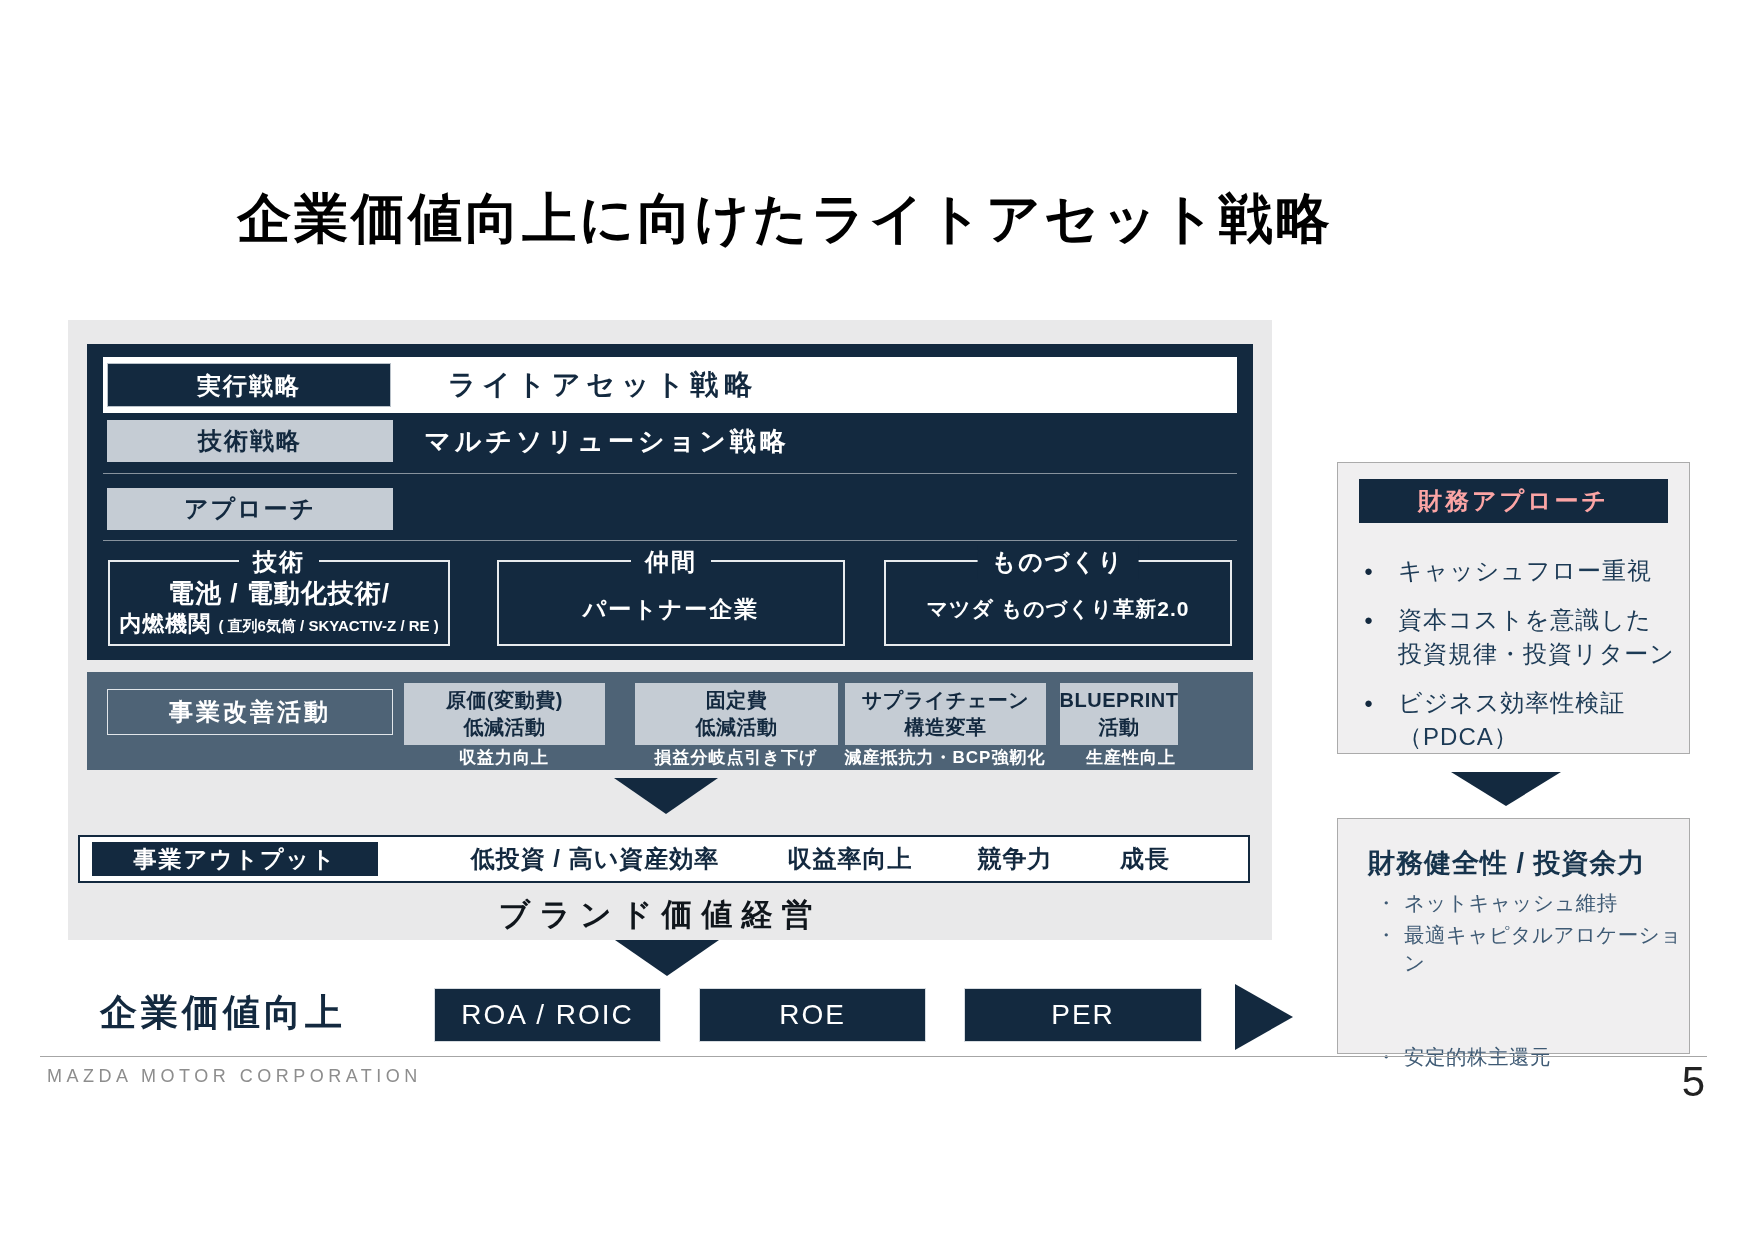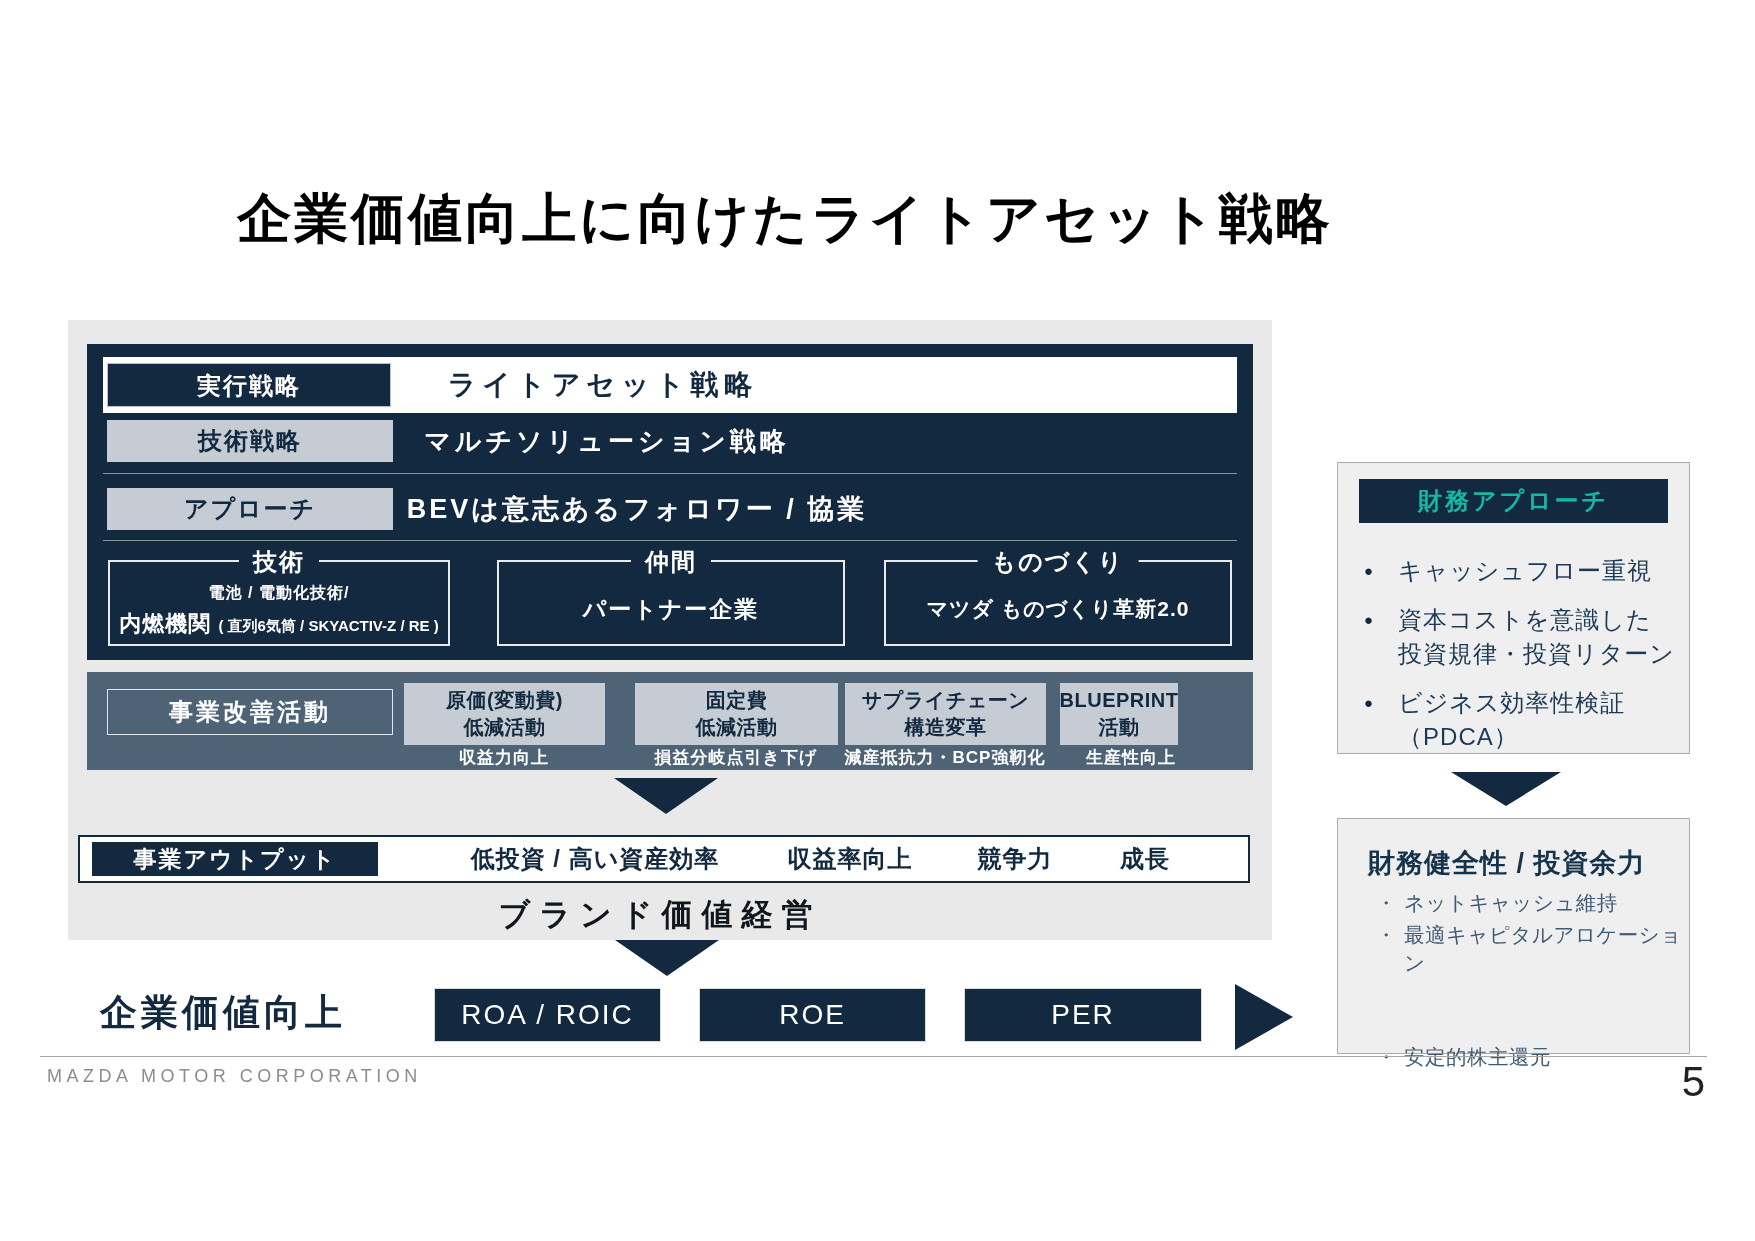--- a/index.html
+++ b/index.html
@@ -32,21 +32,21 @@
   .divider { position:absolute; left:16px; width:1134px; height:1px; background:#87929d; }
 
   .pillar { position:absolute; top:216px; height:86px; border:2px solid #e7ebee; }
   .pillar-title { position:absolute; top:-17px; left:50%; transform:translateX(-50%);
       background:#13293f; padding:0 14px; color:#fff; font-size:24px; font-weight:bold;
       line-height:34px; letter-spacing:2px; white-space:nowrap; }
   .pillar-body { position:absolute; left:0; right:0; top:0; bottom:0; display:flex;
       align-items:center; justify-content:center; color:#fff; font-size:23px; font-weight:bold;
       letter-spacing:2px; padding-top:12px; }
   .pillar-lines { position:absolute; left:0; right:0; top:16px; text-align:center; color:#fff; }
-  .pillar-l1 { font-size:16px; font-weight:bold; letter-spacing:1px; line-height:30px; }
+  .pillar-l1 { font-size:26px; font-weight:bold; letter-spacing:1px; line-height:30px; }
   .pillar-l2 { font-size:22px; font-weight:bold; letter-spacing:1px; line-height:32px; }
   .pillar-l2 .note { font-size:15px; font-weight:bold; letter-spacing:0; }
 
   
   .band { position:absolute; left:19px; top:352px; width:1166px; height:98px; background:#4e6376; }
   .band-label { position:absolute; left:20px; top:17px; width:286px; height:46px;
       border:1px solid #e2e6ea; color:#fff; font-size:24px; font-weight:bold; text-align:center;
       line-height:44px; letter-spacing:3px; }
   .actbox { position:absolute; top:11px; height:62px; background:#c5ccd4; color:#13293f;
       display:flex; align-items:center; justify-content:center; text-align:center;
@@ -86,21 +86,21 @@
   .footline { position:absolute; left:40px; top:1056px; width:1667px; height:1px; background:#a6a6a6; }
   .foottext { position:absolute; left:47px; top:1066px; font-size:18px; color:#8d8d8d; letter-spacing:4.5px; }
   .pagenum { position:absolute; left:1630px; top:1058px; width:75px; text-align:right;
       font-size:42px; color:#222; }
 
   
   .panel { position:absolute; left:1337px; width:353px; background:#f0eff0; border:1px solid #ababab; }
   .panel1 { top:462px; height:292px; }
   .panel2 { top:818px; height:236px; }
   .panel1-header { position:absolute; left:21px; top:16px; width:309px; height:44px;
-      background:#13293f; color:#14b8a6; font-size:24px; font-weight:bold; text-align:center;
+      background:#13293f; color:#fca5a5; font-size:24px; font-weight:bold; text-align:center;
       line-height:44px; letter-spacing:3px; }
   .p1-bullets { position:absolute; left:26px; top:76px; right:8px; }
   .p1-row { display:flex; margin-top:15px; }
   .p1-dot { font-size:15px; color:#13293f; line-height:34px; margin-right:15px; }
   .p1-text { font-size:24px; color:#1c3a55; letter-spacing:1px; line-height:34px; font-weight:500;margin-left:10px; }
 
   .p2-content { position:absolute; left:30px; top:26px; right:6px; }
   .p2-head { font-size:27px; font-weight:bold; color:#16334c; letter-spacing:1px; }
   .p2-row { display:flex; margin-top:8px; }
   .p2-dot { font-size:20px; color:#3e5a74; margin-right:8px; line-height:28px; padding-left:8px; }
@@ -122,21 +122,20 @@
         <div class="rowlabel">実行戦略</div>
         <div class="rowvalue">ライトアセット戦略</div>
       </div>
 
       <div class="glabel" style="left:20px; top:76px;">技術戦略</div>
       <div class="navyvalue" style="left:210px; top:69px; width:620px; font-size:26px; letter-spacing:4px;">マルチソリューション戦略</div>
 
       <div class="divider" style="top:129px;"></div>
 
       <div class="glabel" style="left:20px; top:144px;">アプローチ</div>
-      <div class="navyvalue" style="left:230px; top:137px; width:640px; font-size:27px; letter-spacing:3px;">BEVは意志あるフォロワー / 協業</div>
 
       <div class="divider" style="top:196px;"></div>
 
       <div class="pillar" style="left:21px; width:342px;">
         <div class="pillar-title">技術</div>
         <div class="pillar-lines">
           <div class="pillar-l1">電池 / 電動化技術/</div>
           <div class="pillar-l2"><span>内燃機関</span> <span class="note">( 直列6気筒 / SKYACTIV-Z / RE )</span></div>
         </div>
       </div>

